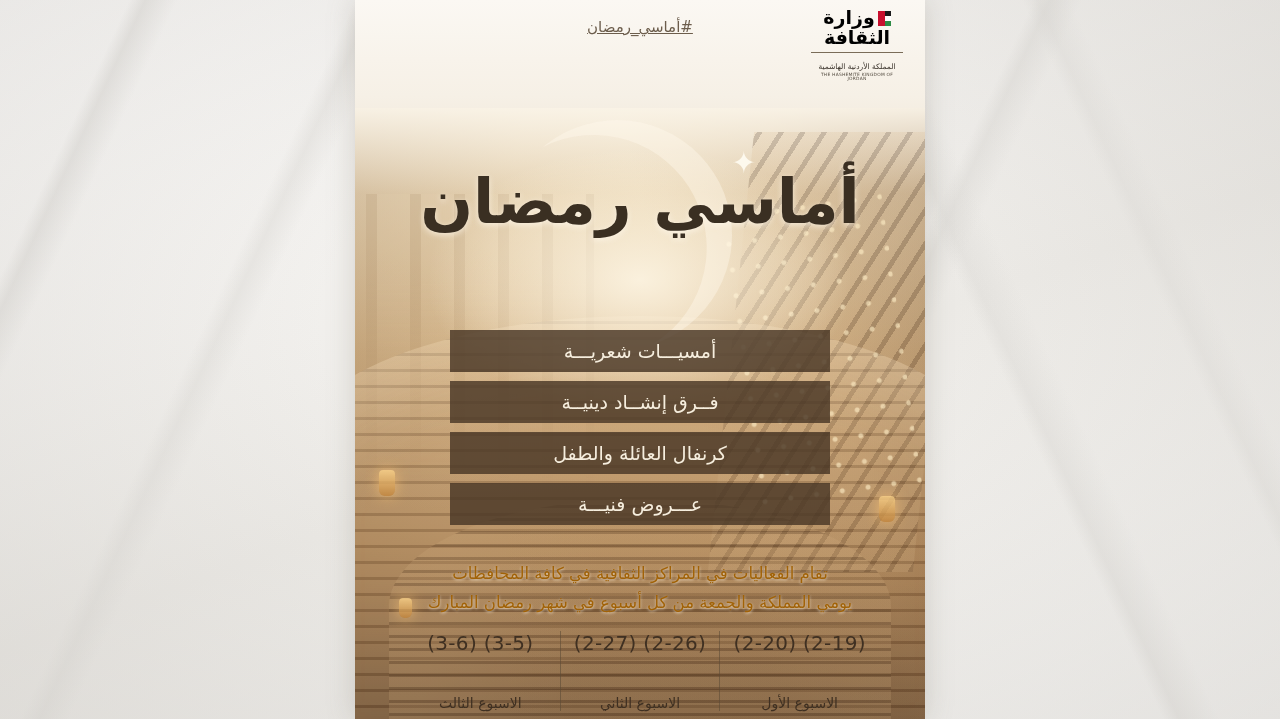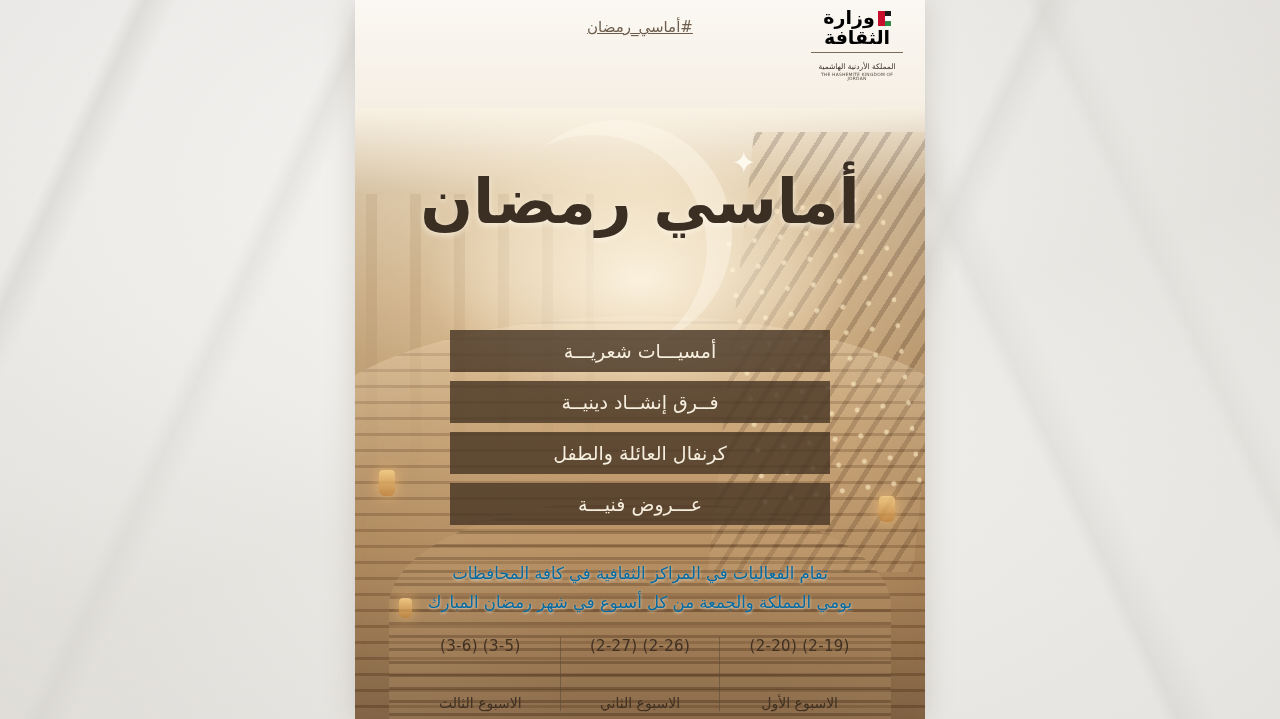--- a/index.html
+++ b/index.html
@@ -279,21 +279,21 @@
     letter-spacing: 1px;
     direction: rtl;
   }
 
   .blurb {
     position: absolute;
     left: 34px;
     right: 34px;
     top: 560px;
     text-align: center;
-    color: #0369a1;
+    color: #a16207;
     font-size: 16.5px;
     line-height: 1.75;
     direction: rtl;
     text-shadow: 0 1px 3px rgba(255,246,228,.75);
   }
 
   .weeks {
     position: absolute;
     left: 46px;
     right: 46px;
@@ -304,21 +304,21 @@
   }
   .week {
     flex: 1;
     text-align: center;
     padding: 0 4px;
     border-left: 1px solid rgba(90,72,52,.55);
     direction: rtl;
   }
   .week:last-child { border-left: none; }
   .week-dates {
-    font-size: 15px;
+    font-size: 20px;
     letter-spacing: .3px;
     margin-bottom: 12px;
     white-space: nowrap;
   }
   .week-name {
     font-size: 14px;
     white-space: nowrap;
     margin-top: 40px;
   }
   .lantern {

